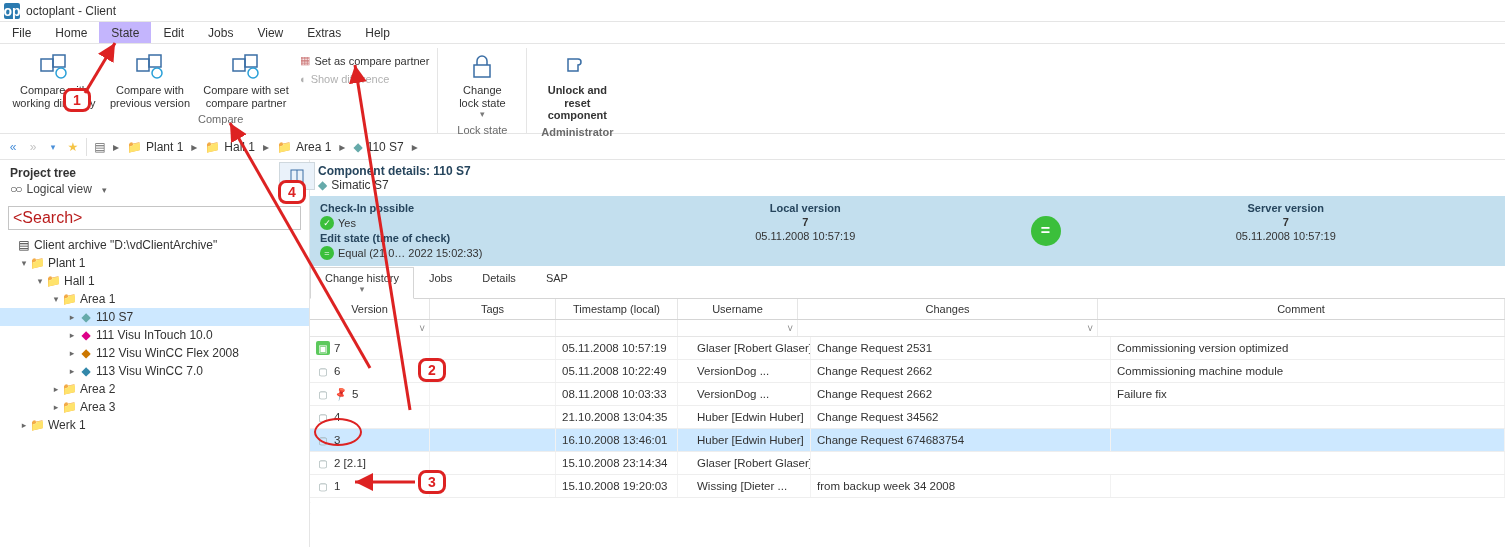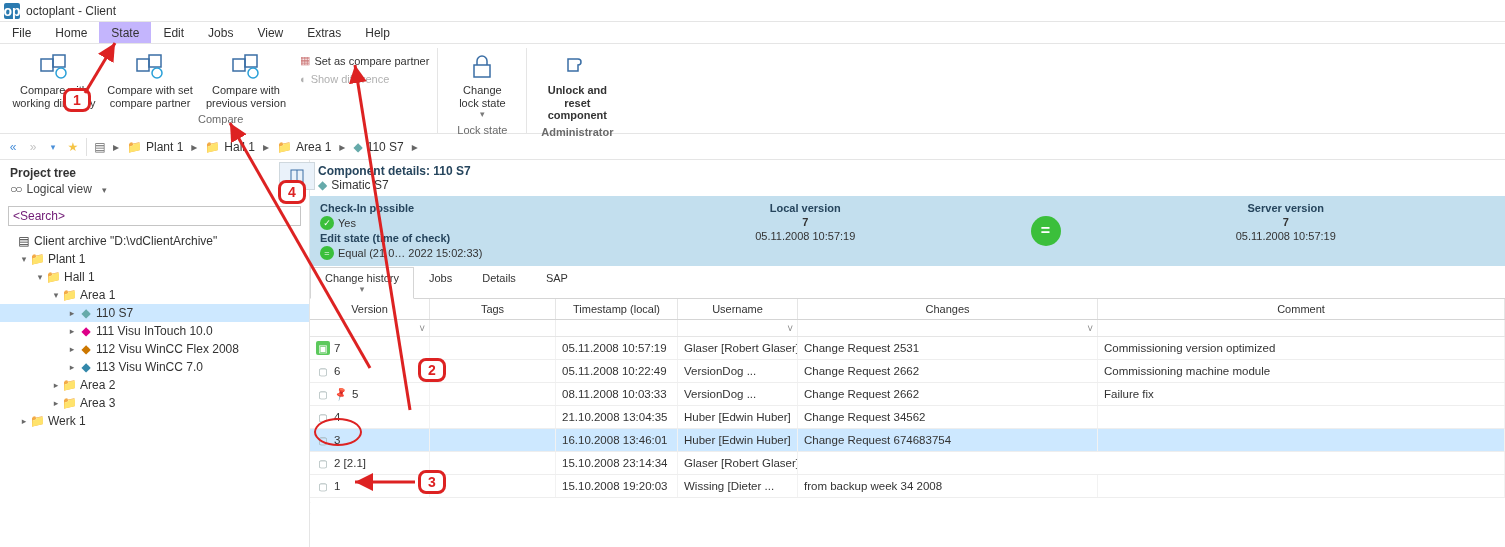--- a/index.html
+++ b/index.html
@@ -32,21 +32,21 @@
   .nav-sep { width: 1px; height: 18px; background: #e0e0e0; margin: 0 2px; }
   .crumb { display: inline-flex; align-items: center; gap: 4px; padding: 0 4px; cursor: pointer; }
   .crumb .folder-ico { color: #f5c445; }
   .crumb-chev { color: #666; padding: 0 2px; }
 
   
   .main { display: flex; height: calc(547px - 22px - 22px - 90px - 26px); }
   .sidebar { width: 310px; border-right: 1px solid #e5e5e5; display: flex; flex-direction: column; }
   .sidebar-head { padding: 6px 10px 2px 10px; font-weight: bold; display: flex; align-items: flex-end; justify-content: space-between; }
   .view-row { display: flex; align-items: center; gap: 6px; padding: 0 10px 6px 10px; color: #444; }
-  .searchbox { margin: 4px 8px; border: 1px solid #c5c5c5; padding: 2px 4px; font-size: 12px; color: #701a75; cursor: text; }
+  .searchbox { margin: 4px 8px; border: 1px solid #c5c5c5; padding: 2px 4px; font-size: 16px; color: #b91c1c; cursor: text; }
   .tree { flex: 1; overflow: auto; padding: 2px 0; }
   .tree-row { display: flex; align-items: center; height: 18px; padding-left: 4px; cursor: pointer; white-space: nowrap; }
   .tree-row.selected { background: #cde8ff; }
   .tree-row .twisty { width: 12px; text-align: center; color: #6a6a6a; font-size: 9px; }
   .tree-row .ticon { width: 16px; text-align: center; }
   .tree-row .tlabel { padding-left: 2px; }
   .ind-0 { padding-left: 4px; }
   .ind-1 { padding-left: 18px; }
   .ind-2 { padding-left: 34px; }
   .ind-3 { padding-left: 50px; }
@@ -82,21 +82,21 @@
   .gh.cm  { flex: 1; }
   .grid-filter { display: flex; border-bottom: 1px solid #e5e5e5; font-size: 10px; color: #888; }
   .gf { border-right: 1px solid #eee; height: 16px; display: flex; align-items:center; justify-content:flex-end; padding: 0 4px; }
 
   .grid-body .row { display: flex; border-bottom: 1px solid #eee; font-size: 11.5px; height: 23px; align-items: center; }
   .grid-body .row.selected { background: #cde8ff; }
   .cell { padding: 0 6px; overflow: hidden; text-overflow: ellipsis; white-space: nowrap; border-right: 1px solid #f2f2f2; height: 100%; display: flex; align-items: center; }
   .cell.v   { width: 120px; gap: 4px; }
   .cell.tg  { width: 126px; }
   .cell.ts  { width: 122px; }
-  .cell.u   { width: 120px; }
+  .cell.u   { width: 120px; margin-left: 13px; }
   .cell.ch  { width: 300px; }
   .cell.cm  { flex: 1; }
   .ver-ico { width: 14px; height: 14px; display:inline-flex; align-items:center; justify-content:center; font-size: 10px; color:#9aa; }
   .ver-ico.green { background:#5cc95c; color:#fff; border-radius:2px; }
   .pin-ico { color:#6a8; transform: rotate(-30deg); }
 
   
   .annot { position: absolute; pointer-events: none; }
   .annot .box { position: absolute; border: 3px solid #d22; border-radius: 8px; width: 28px; height: 24px; display:flex; align-items:center; justify-content:center; font-weight:bold; color:#d22; background: #fff; font-size: 14px; }
   .annot .ellipse { position:absolute; border: 2px solid #d22; border-radius: 50%; width: 48px; height: 28px; }
@@ -141,33 +141,33 @@
 working directory</span>
       </div>
       <div class="rbtn-big">
         <span class="ricon">
           <svg width="30" height="30">
               <rect x="2" y="8" width="12" height="12" fill="none" stroke="#3a6ea5" stroke-width="1.5"></rect>
               <rect x="14" y="4" width="12" height="12" fill="none" stroke="#3a6ea5" stroke-width="1.5"></rect>
               <circle cx="22" cy="22" r="5" fill="none" stroke="#2aa0d8" stroke-width="1.5"></circle>
             </svg>
         </span>
-        <span style="white-space:pre-line;">Compare with set
-compare partner</span>
+        <span style="white-space:pre-line;">Compare with
+previous version</span>
       </div>
       <div class="rbtn-big">
         <span class="ricon">
           <svg width="30" height="30">
               <rect x="2" y="8" width="12" height="12" fill="none" stroke="#3a6ea5" stroke-width="1.5"></rect>
               <rect x="14" y="4" width="12" height="12" fill="none" stroke="#3a6ea5" stroke-width="1.5"></rect>
               <circle cx="22" cy="22" r="5" fill="none" stroke="#2aa0d8" stroke-width="1.5"></circle>
             </svg>
         </span>
-        <span style="white-space:pre-line;">Compare with
-previous version</span>
+        <span style="white-space:pre-line;">Compare with set
+compare partner</span>
       </div>
       <div class="rbtn-sm-col">
         <div class="rbtn-small">
           <span style="color:#c77;">▦</span>
           <span>Set as compare partner</span>
         </div>
         <div class="rbtn-small disabled">
           <span>◐</span>
           <span>Show difference</span>
         </div>

